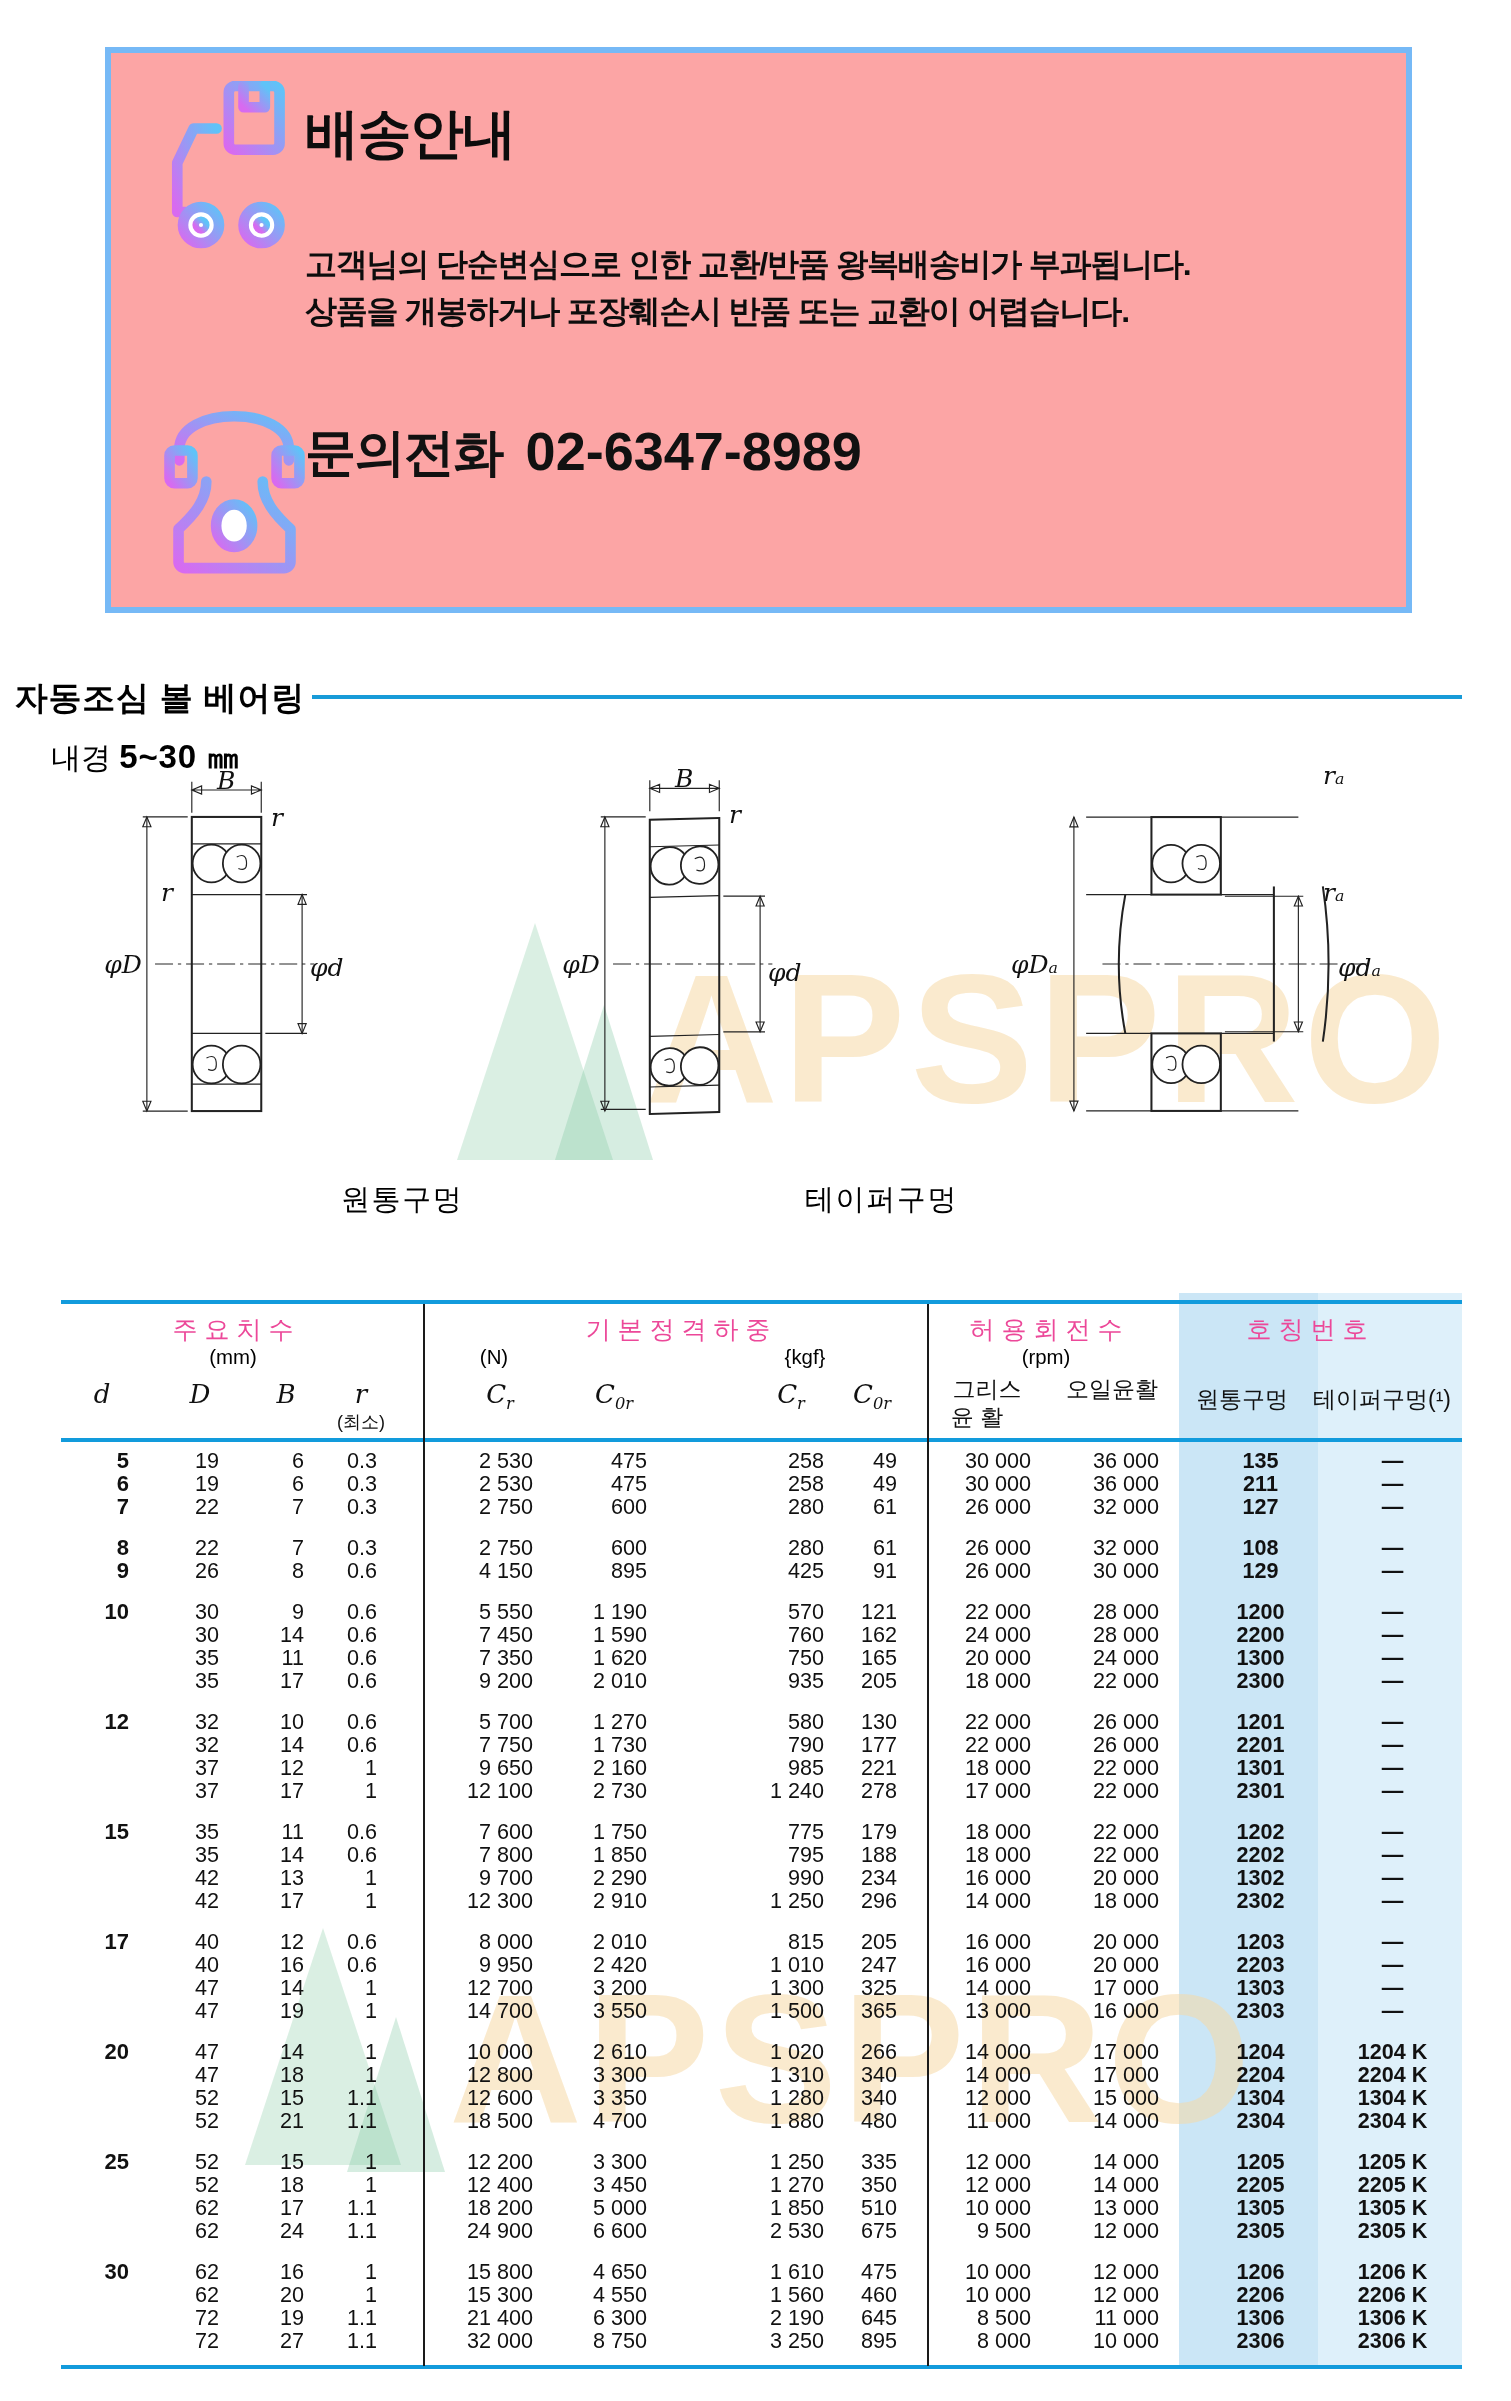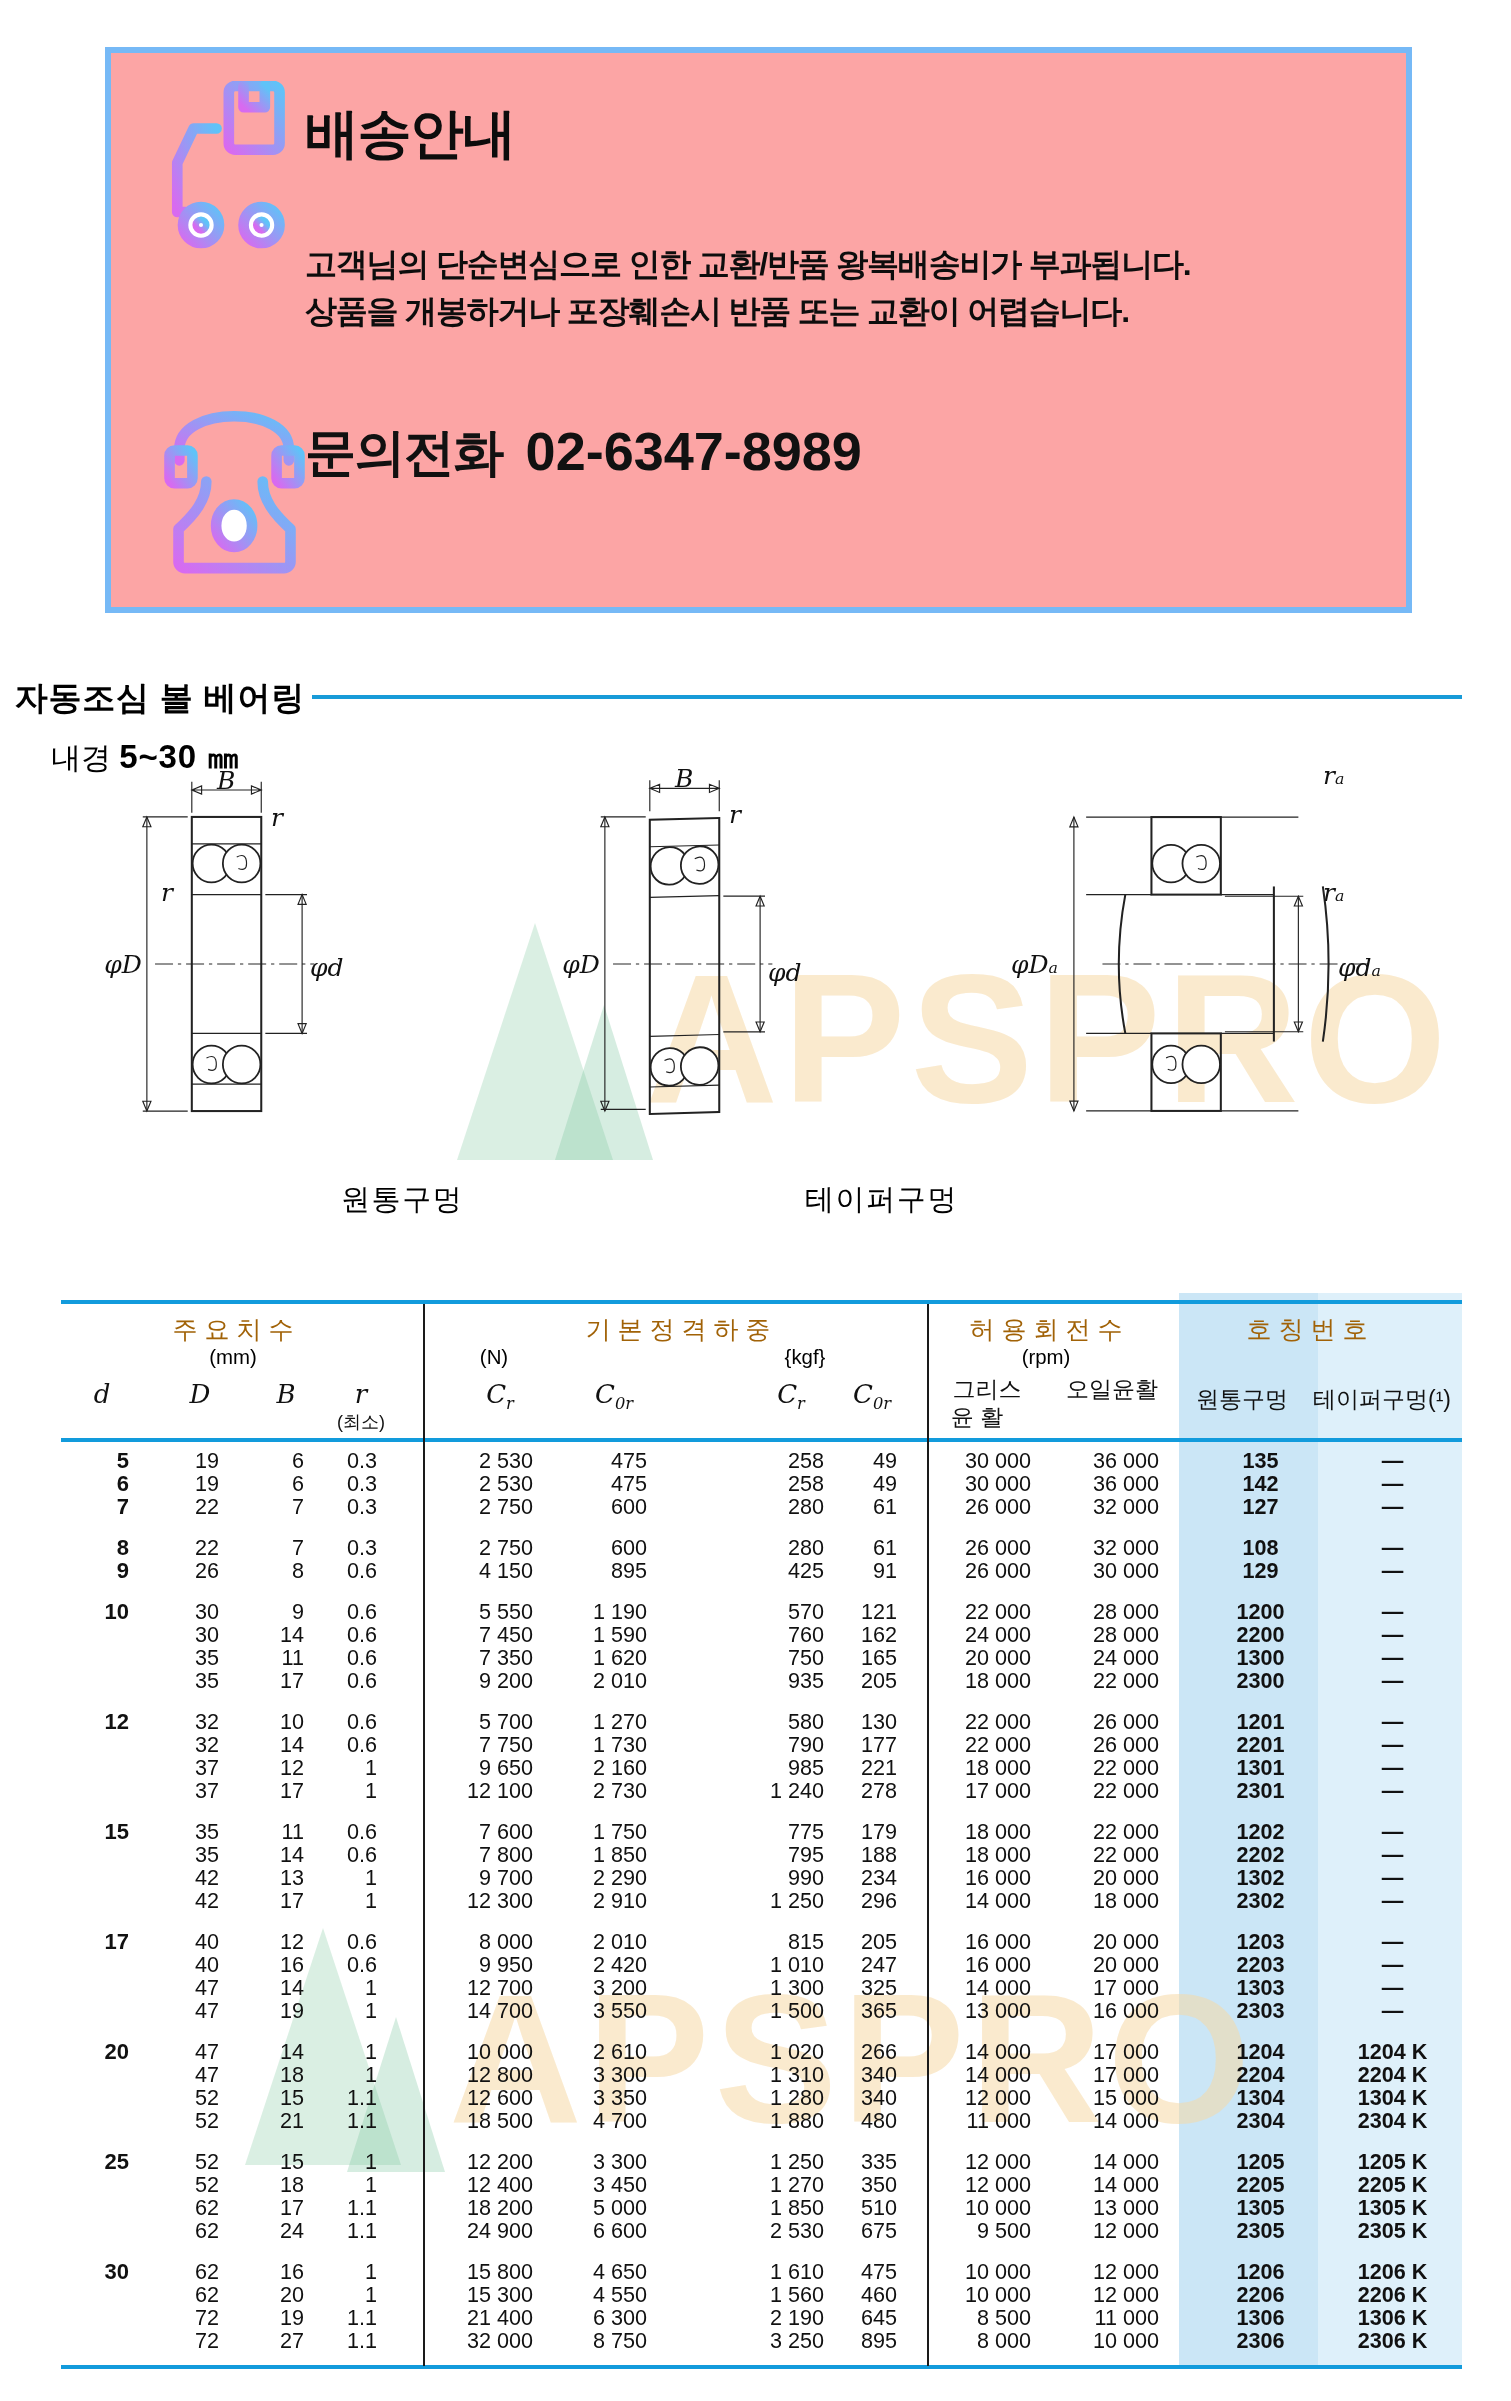--- a/index.html
+++ b/index.html
@@ -41,21 +41,21 @@
   .diag-caption{font-size:29px;color:#000;letter-spacing:1.6px;}
 
   
   .col-bg-cyl{left:1179px;top:1293px;width:140px;height:1076px;background:#cbe6f6;}
   .col-bg-tap{left:1318px;top:1293px;width:144px;height:1076px;background:#def0fa;}
   .blue-line{left:61px;width:1401px;height:4.1px;background:#129bdc;}
   .tl-top{top:1300px;} .tl-mid{top:1438px;} .tl-bot{top:2365px;}
   .vdiv{top:1304px;width:1.6px;height:1062px;background:#1a1a1a;}
   .vd1{left:423px;} .vd2{left:927px;}
 
-  .gh{font-size:25px;font-weight:400;color:#a16207;white-space:nowrap;transform:translateX(-50%);}
+  .gh{font-size:25px;font-weight:400;color:#ec4899;white-space:nowrap;transform:translateX(-50%);}
   .gh-unit{font-size:20.4px;color:#000;white-space:nowrap;transform:translateX(-50%);}
   .sh{font-family:"DejaVu Serif",serif;font-style:italic;font-size:26px;white-space:nowrap;transform:translateX(-50%);}
   .sh sub{font-size:16.3px;font-style:italic;}
   .sh-k{font-size:23px;font-weight:400;white-space:nowrap;transform:translateX(-50%);}
   .sh-min{font-size:18px;white-space:nowrap;transform:translateX(-50%);}
 
   .rows{left:0;top:1449px;width:1511px;}
   .trow{position:relative;height:23px;}
   .tgap{height:18px;}
   .cell{position:absolute;top:0;height:23px;line-height:23px;font-size:21.6px;text-align:right;letter-spacing:0;white-space:pre;}
@@ -292,21 +292,21 @@
       <span class="cell c-d">6</span>
       <span class="cell c-D">19</span>
       <span class="cell c-B">6</span>
       <span class="cell c-r">0.3</span>
       <span class="cell c-crn">2 530</span>
       <span class="cell c-c0rn">475</span>
       <span class="cell c-crk">258</span>
       <span class="cell c-c0rk">49</span>
       <span class="cell c-gr">30 000</span>
       <span class="cell c-oil">36 000</span>
-      <span class="cell c-cyl">142</span>
+      <span class="cell c-cyl">211</span>
       <span class="cell c-tap">—</span>
     </div>
     <div class="trow">
       <span class="cell c-d">7</span>
       <span class="cell c-D">22</span>
       <span class="cell c-B">7</span>
       <span class="cell c-r">0.3</span>
       <span class="cell c-crn">2 750</span>
       <span class="cell c-c0rn">600</span>
       <span class="cell c-crk">280</span>

